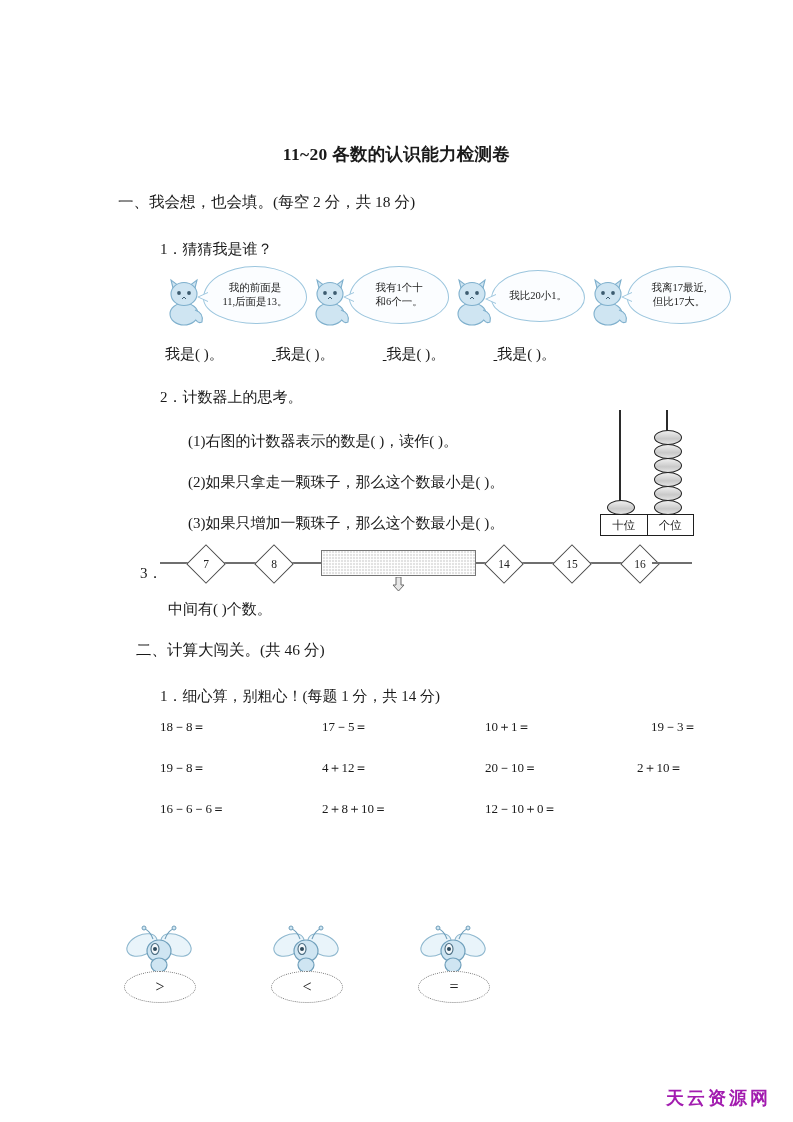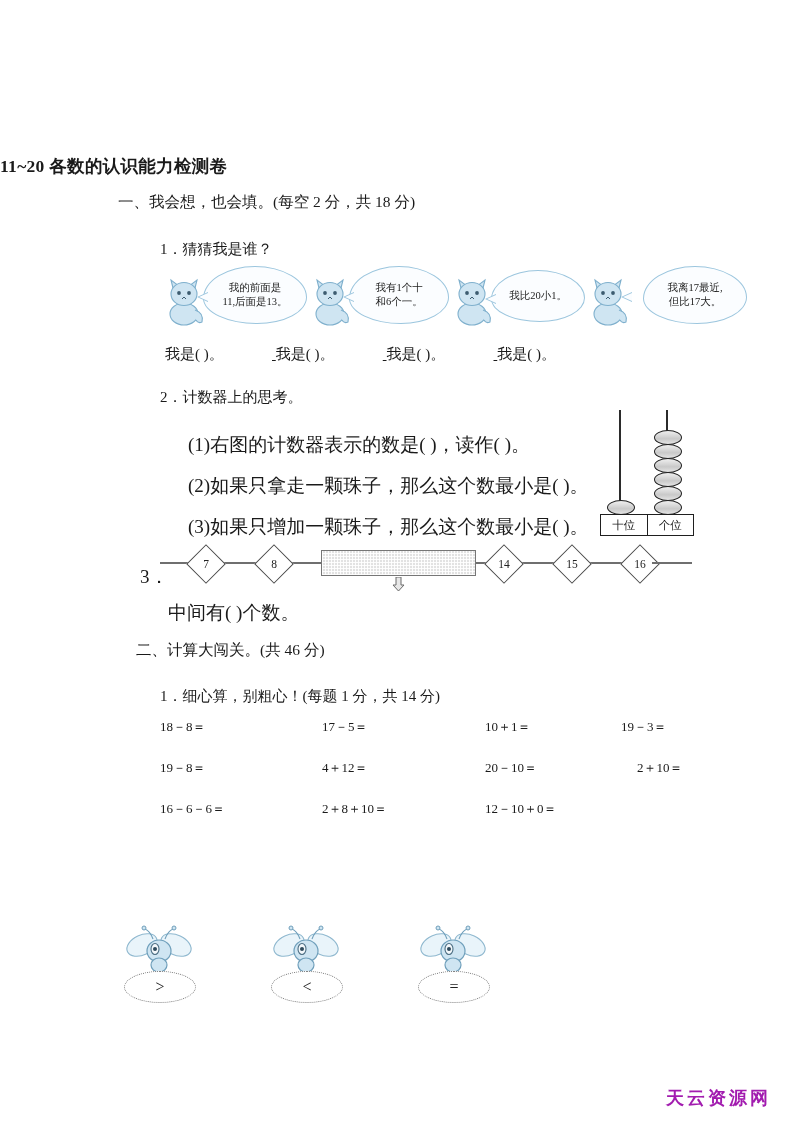--- a/index.html
+++ b/index.html
@@ -9,31 +9,30 @@
     font-family:"Liberation Serif","DejaVu Serif",serif;
     color:#1a1a1a;
     position:relative;
     overflow:hidden;
   }
   .page{position:absolute;left:0;top:0;width:793px;height:1122px;}
 
   
   .title{
     position:absolute;left:0;top:142px;width:793px;
-    text-align:left;
+    text-align:center;
     font-size:17.5px;font-weight:bold;
     letter-spacing:.3px;
-    margin-top:12px;
   }
 
   
   .t{position:absolute;white-space:nowrap;}
   .sec-head{font-size:15.5px;}
   .sub-head{font-size:15px;}
-  .body-line{font-size:19px;}
+  .body-line{font-size:15px;}
 
   
   .catrow{position:absolute;left:155px;top:266px;width:560px;height:66px;}
   .catwrap{position:absolute;top:4px;width:46px;height:58px;}
   .bubble{
     position:absolute;top:0px;
     border:1.4px solid #9cc6de;
     background:#fbfdff;
     border-radius:50% 50% 48% 52% / 56% 54% 46% 44%;
     box-shadow:inset 0 0 0 0 #fff;
@@ -217,21 +216,21 @@
           <path d="M13 22 L10 10 L18 16 Z"></path>
           <path d="M33 22 L36 10 L28 16 Z"></path>
           <ellipse cx="23" cy="24" rx="13" ry="11.5"></ellipse>
           <path d="M34 40 q9 3 7 12 q-4 2 -6 -2"></path>
         </g>
         <circle cx="18" cy="23" r="1.9" fill="#3d5c70"></circle>
         <circle cx="28" cy="23" r="1.9" fill="#3d5c70"></circle>
         <path d="M23 27 l-2 2 M23 27 l2 2" stroke="#3d5c70" stroke-width="1" fill="none"></path>
       </svg>
     </div>
-    <div class="bubble" style="left:488px;width:104px;height:58px;align-items:center;">
+    <div class="bubble" style="left:472px;width:104px;height:58px;align-items:center;">
       <div>
         <span class="bl">我离17最近,</span>
         <span class="bl">但比17大。</span>
       </div>
     </div>
     <div class="bubble-tail" style="left:466px;top:26px;"></div>
   </div>
 
   <div class="answerrow">
     <span class="cell">我是(     )。</span>
@@ -301,21 +300,21 @@
   <div class="t sec-head" style="left:136px;top:640px;">二、计算大闯关。(共 46 分)</div>
 
   <div class="t sub-head" style="left:160px;top:687px;">1．细心算，别粗心！(每题 1 分，共 14 分)</div>
 
   <div class="mathgrid">
 
     <div class="mathrow">
       <span class="mathcell" style="left:0px;">18－8＝</span>
       <span class="mathcell" style="left:162px;">17－5＝</span>
       <span class="mathcell" style="left:325px;">10＋1＝</span>
-      <span class="mathcell" style="left:461px;">19－3＝</span>
+      <span class="mathcell" style="left:491px;">19－3＝</span>
     </div>
 
     <div class="mathrow">
       <span class="mathcell" style="left:0px;">19－8＝</span>
       <span class="mathcell" style="left:162px;">4＋12＝</span>
       <span class="mathcell" style="left:325px;text-align:center;">20－10＝</span>
       <span class="mathcell" style="left:477px;">2＋10＝</span>
     </div>
 
 

